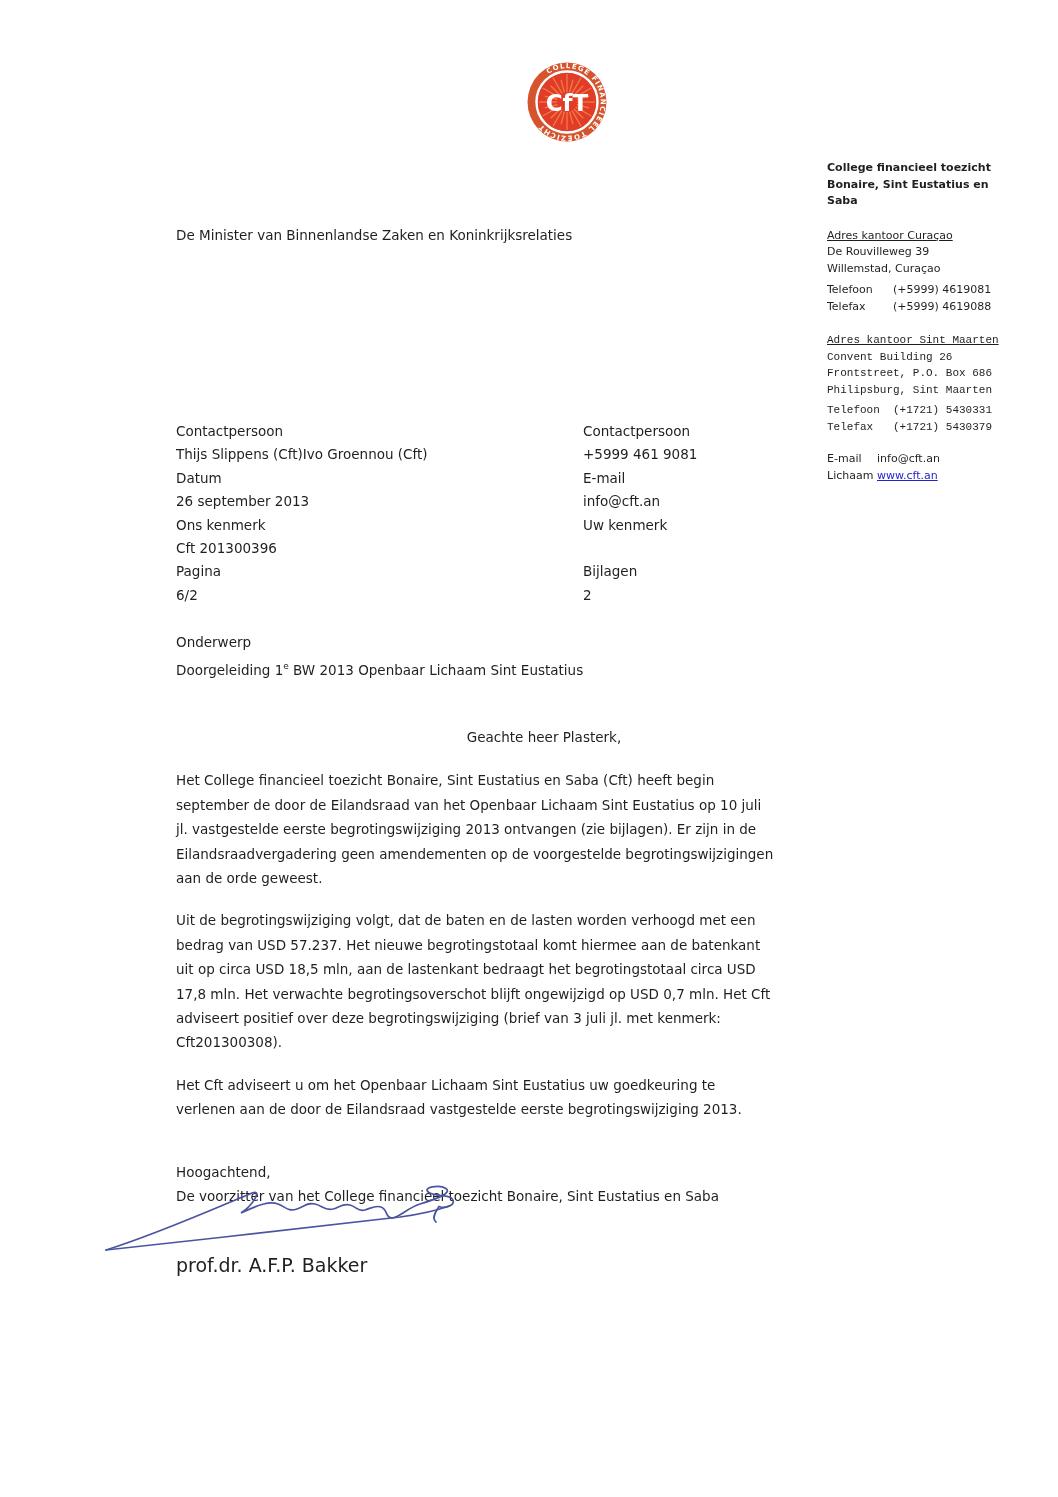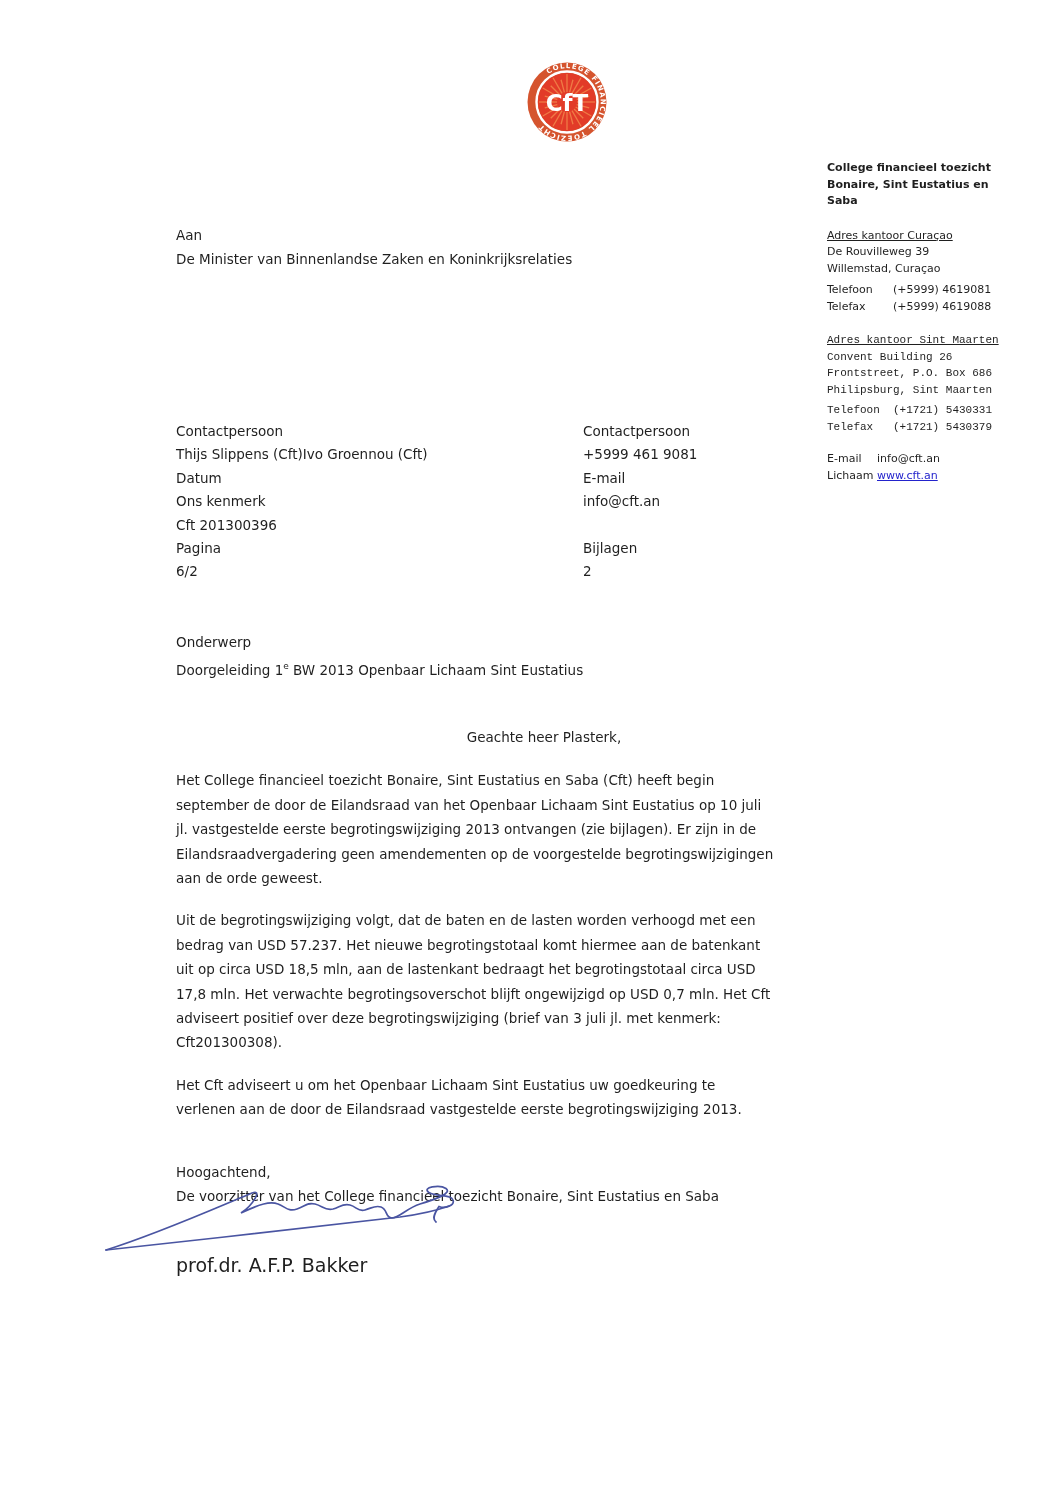--- a/index.html
+++ b/index.html
@@ -140,52 +140,53 @@
         <span>info@cft.an</span>
       </div>
       <div class="contact-row">
         <span class="lbl">Lichaam</span>
         <span class="weblink">www.cft.an</span>
       </div>
     </div>
   </div>
 
   <div class="recipient">
-    <div>Aan</div>
     <div>De Minister van Binnenlandse Zaken en Koninkrijksrelaties</div>
   </div>
 
   <div class="meta">
     <div class="meta-col left">
       <div class="meta-row">
         <div>Contactpersoon</div>
         <div>Thijs Slippens (Cft)Ivo Groennou (Cft)</div>
       </div>
       <div class="meta-row">
         <div>Datum</div>
+        <div>26 september 2013</div>
       </div>
       <div class="meta-row">
         <div>Ons kenmerk</div>
         <div>Cft 201300396</div>
       </div>
       <div class="meta-row">
         <div>Pagina</div>
         <div>6/2</div>
       </div>
     </div>
     <div class="meta-col right">
       <div class="meta-row">
         <div>Contactpersoon</div>
         <div>+5999 461 9081</div>
       </div>
       <div class="meta-row">
         <div>E-mail</div>
         <div>info@cft.an</div>
       </div>
       <div class="meta-row">
+        <div>Uw kenmerk</div>
         <div></div>
       </div>
       <div class="meta-row">
         <div>Bijlagen</div>
         <div>2</div>
       </div>
     </div>
   </div>
 
   <div class="subject">

